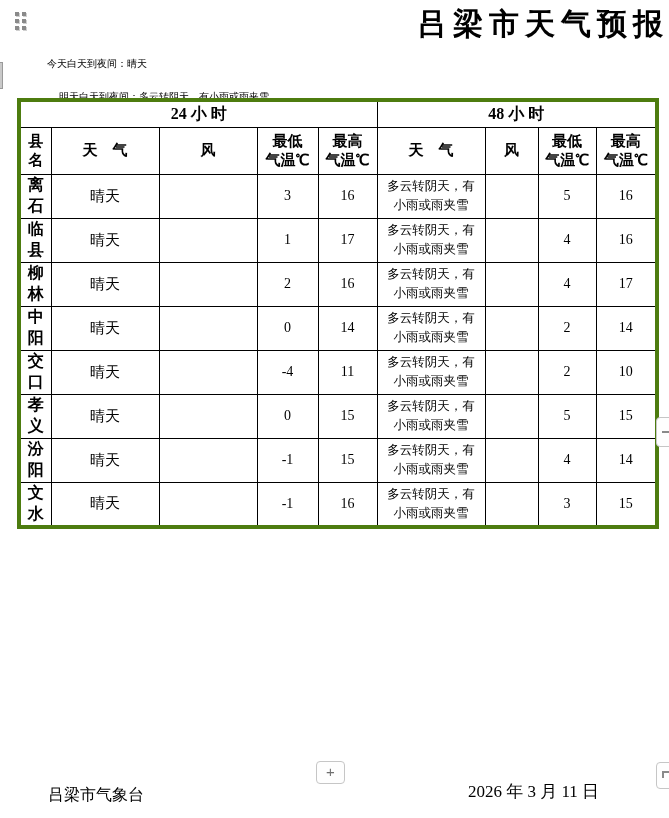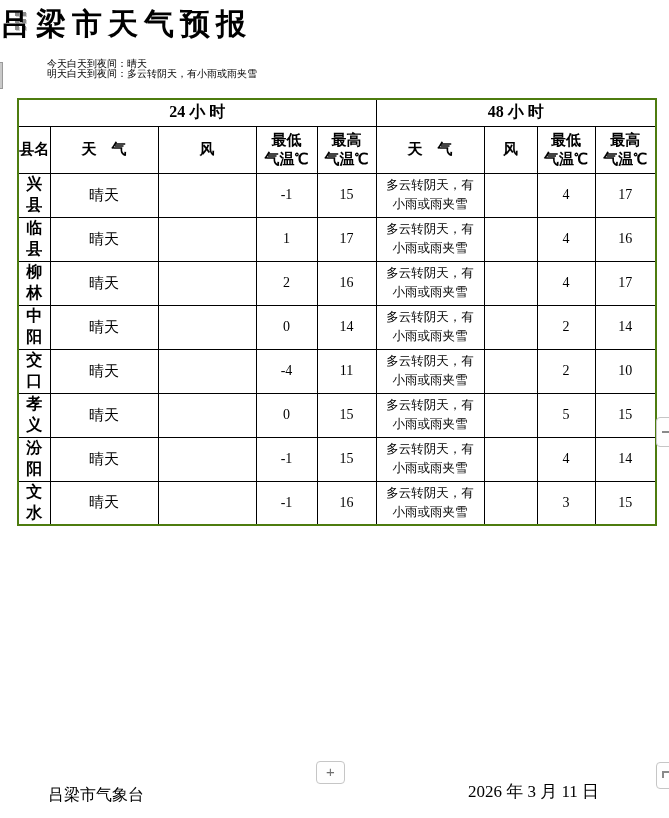--- a/index.html
+++ b/index.html
@@ -15,31 +15,31 @@
   .drag-handle span { width: 4px; height: 4px; background: #8a8a8a; box-shadow: 1px 1px 0 #d0d0d0; }
 
   
   .left-sliver {
     position: absolute; left: 0; top: 62px; width: 3px; height: 27px;
     background: #c9c9c9; border: 1px solid #9a9a9a; border-left: none;
   }
 
   .doc-title {
     position: absolute; left: 0; top: 4px; width: 100%;
-    text-align: left; font-size: 30px; font-weight: bold;
+    text-align: right; font-size: 30px; font-weight: bold;
     font-family: "Liberation Serif", serif; letter-spacing: 6px;
   }
   .subtitle { position: absolute; left: 47px; font-size: 10px; line-height: 18px; }
   .subtitle.l1 { top: 55px; }
-  .subtitle.l2 { top: 65px; }
+  .subtitle.l2 { top: 88px; margin-left: 12px; }
 
   table.forecast {
     position: absolute; left: 17px; top: 98px; width: 638px;
     border-collapse: collapse; table-layout: fixed;
-    border: 2px solid #4d7c0f;
+    border: 4px solid #4d7c0f;
   }
   table.forecast th, table.forecast td {
     border: 1px solid #000; text-align: center; vertical-align: middle;
     overflow: hidden;
   }
   tr.group-row th { height: 27px; font-size: 16px; font-weight: bold; font-family: "Liberation Serif", serif; }
   tr.col-row th { height: 47px; font-size: 15px; font-weight: bold; white-space: pre-line; line-height: 1.25; }
   tbody td { height: 44px; }
   td.county { font-size: 16px; font-weight: bold; }
   td.wx { font-size: 15px; }
@@ -113,30 +113,30 @@
       <th>天　气</th>
       <th>风</th>
       <th>最低
 气温℃</th>
       <th>最高
 气温℃</th>
     </tr>
   </thead>
   <tbody>
       <tr>
-        <td class="county">兴县</td>
-        <td class="wx">晴天</td>
-        <td class="wind"></td>
-        <td class="num">-1</td>
-        <td class="num">15</td>
-        <td class="wx48">多云转阴天，有
-小雨或雨夹雪</td>
-        <td class="wind"></td>
-        <td class="num">4</td>
-        <td class="num">17</td>
+        <td class="county">离石</td>
+        <td class="wx">晴天</td>
+        <td class="wind"></td>
+        <td class="num">3</td>
+        <td class="num">16</td>
+        <td class="wx48">多云转阴天，有
+小雨或雨夹雪</td>
+        <td class="wind"></td>
+        <td class="num">5</td>
+        <td class="num">16</td>
       </tr>
       <tr>
         <td class="county">临县</td>
         <td class="wx">晴天</td>
         <td class="wind"></td>
         <td class="num">1</td>
         <td class="num">17</td>
         <td class="wx48">多云转阴天，有
 小雨或雨夹雪</td>
         <td class="wind"></td>

